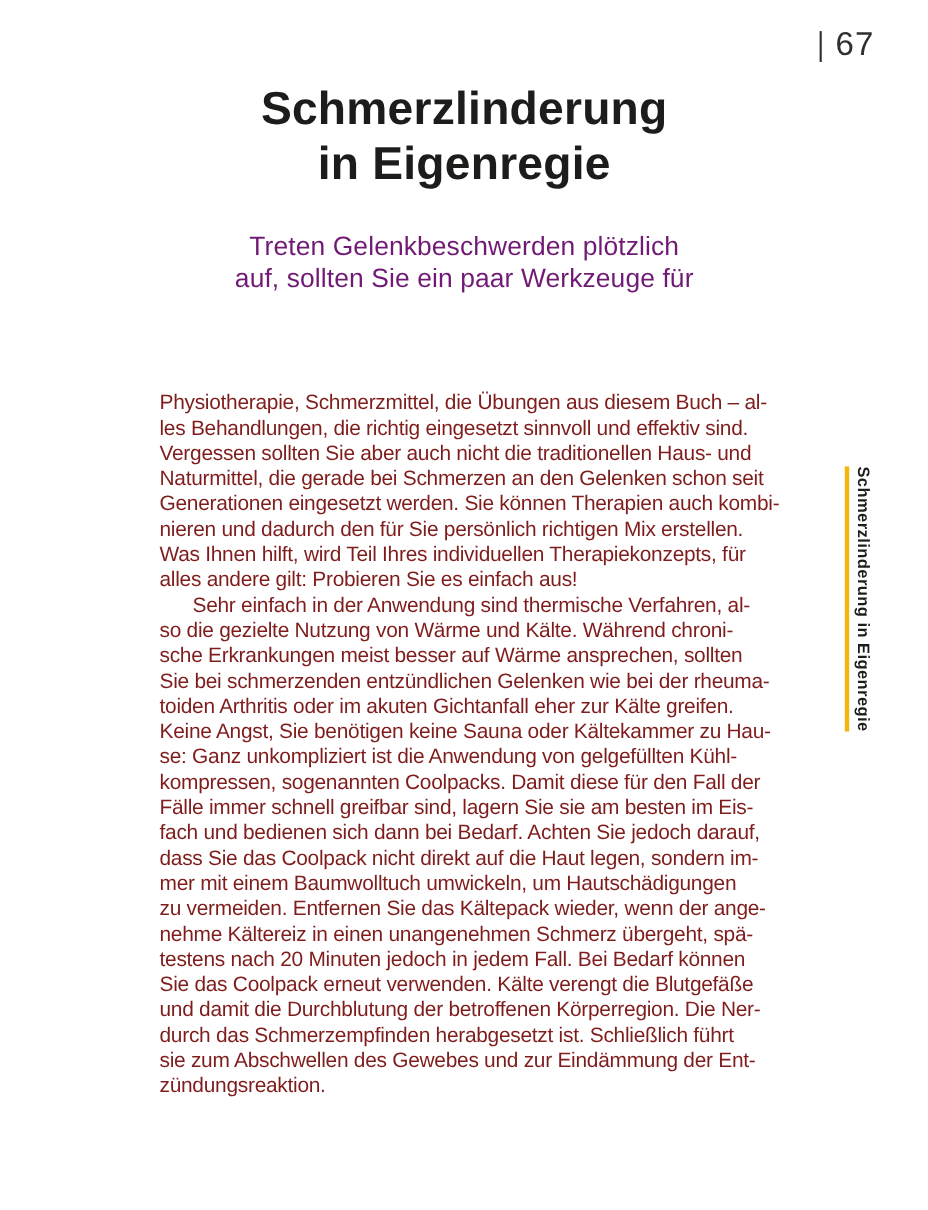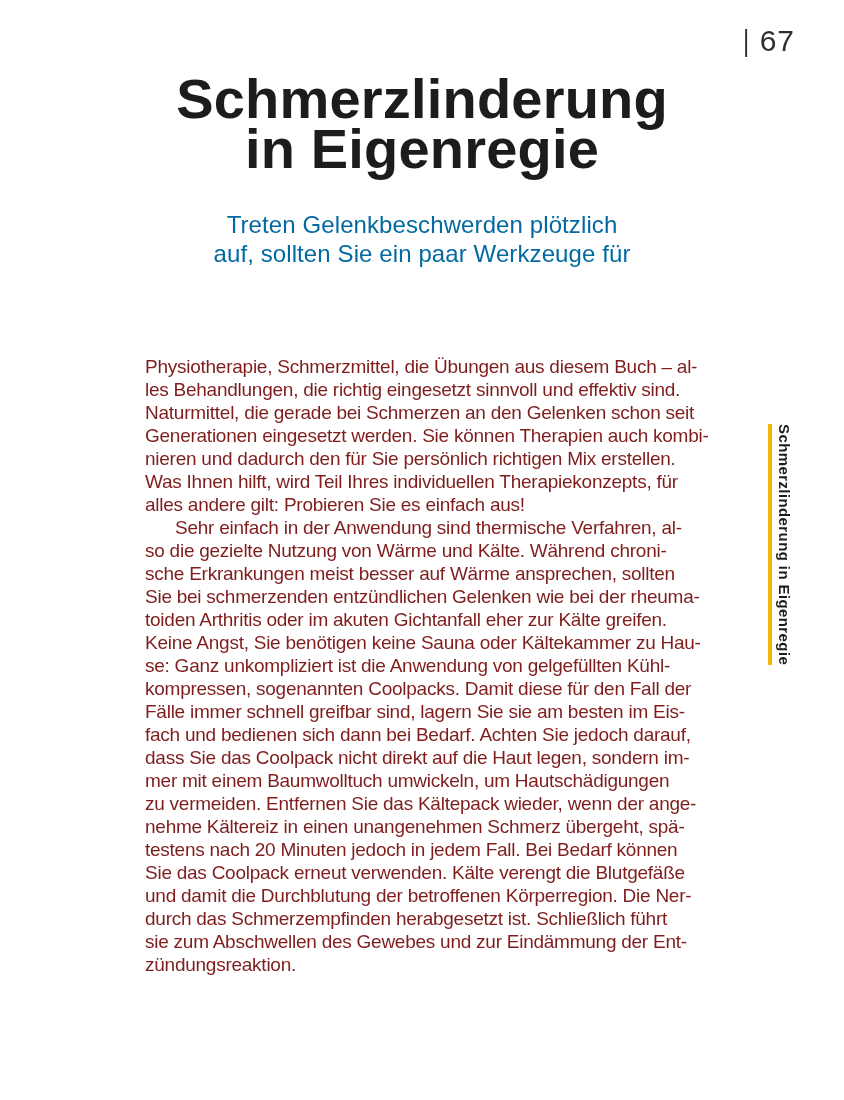--- a/index.html
+++ b/index.html
@@ -26,37 +26,37 @@
     gap: 9px;
   }
   .page-number .bar { font-weight: 300; transform: scaleX(0.8); }
   
   .chapter-title {
     position: absolute;
     top: 74px;
     left: 60px;
     width: 724px;
     text-align: center;
-    font-size: 56px;
+    font-size: 42px;
     line-height: 50px;
     font-weight: 800;
     color: #1c1c1a;
     letter-spacing: 0.2px;
   }
   
   .intro {
     position: absolute;
     top: 210px;
     left: 60px;
     width: 724px;
     text-align: center;
     font-size: 24px;
     line-height: 29px;
     font-weight: 400;
-    color: #0369a1;
+    color: #701a75;
     letter-spacing: 0.1px;
   }
   
   .body-text {
     position: absolute;
     top: 355px;
     left: 145px;
     width: 585px;
     font-size: 19px;
     line-height: 23px;
@@ -95,20 +95,21 @@
     </h1>
 
   <div class="intro" id="intro-lines">
       <div>Treten Gelenkbeschwerden plötzlich</div>
       <div>auf, sollten Sie ein paar Werkzeuge für</div>
     </div>
 
   <div class="body-text" id="body-text">
       <div class="line">Physiotherapie, Schmerzmittel, die Übungen aus diesem Buch – al-</div>
       <div class="line">les Behandlungen, die richtig eingesetzt sinnvoll und effektiv sind.</div>
+      <div class="line">Vergessen sollten Sie aber auch nicht die traditionellen Haus- und</div>
       <div class="line">Naturmittel, die gerade bei Schmerzen an den Gelenken schon seit</div>
       <div class="line">Generationen eingesetzt werden. Sie können Therapien auch kombi-</div>
       <div class="line">nieren und dadurch den für Sie persönlich richtigen Mix erstellen.</div>
       <div class="line">Was Ihnen hilft, wird Teil Ihres individuellen Therapiekonzepts, für</div>
       <div class="line">alles andere gilt: Probieren Sie es einfach aus!</div>
       <div class="line indent">Sehr einfach in der Anwendung sind thermische Verfahren, al-</div>
       <div class="line">so die gezielte Nutzung von Wärme und Kälte. Während chroni-</div>
       <div class="line">sche Erkrankungen meist besser auf Wärme ansprechen, sollten</div>
       <div class="line">Sie bei schmerzenden entzündlichen Gelenken wie bei der rheuma-</div>
       <div class="line">toiden Arthritis oder im akuten Gichtanfall eher zur Kälte greifen.</div>

